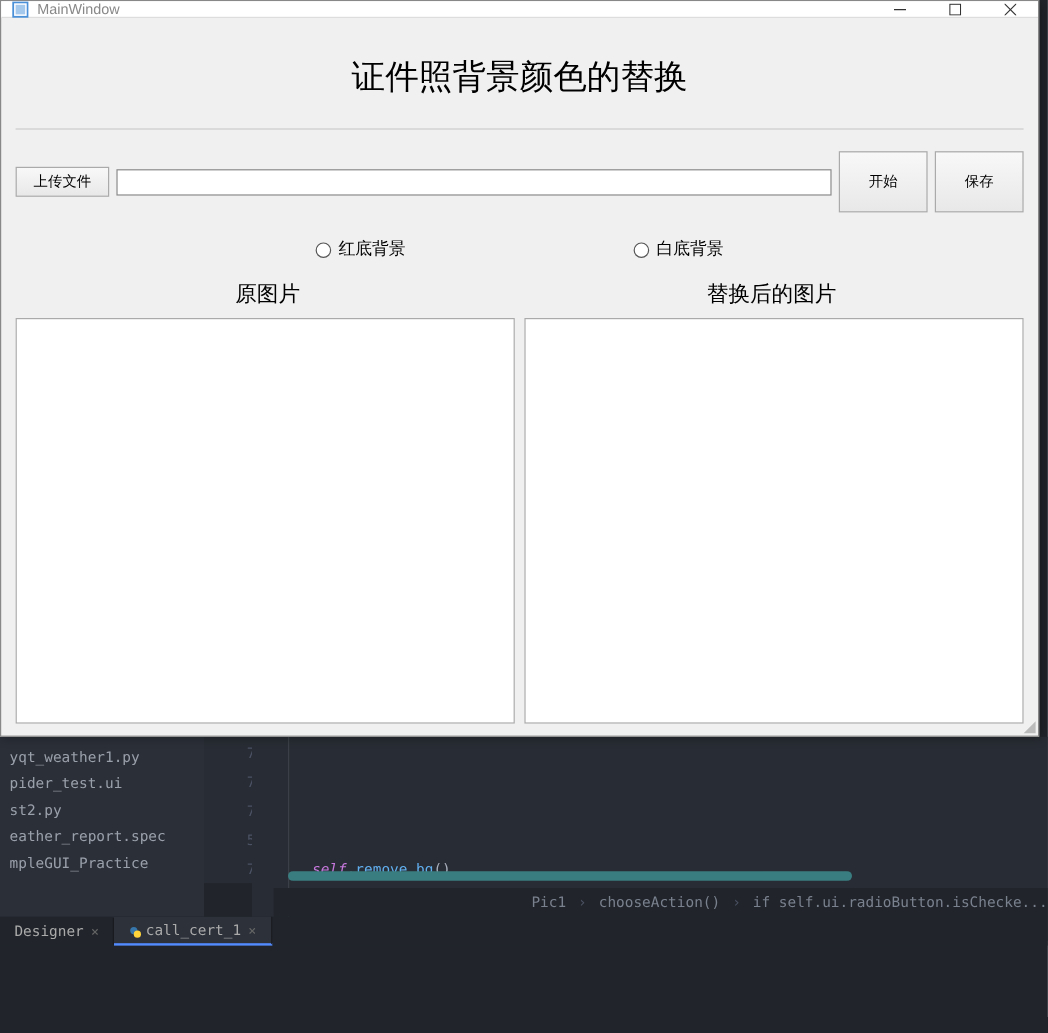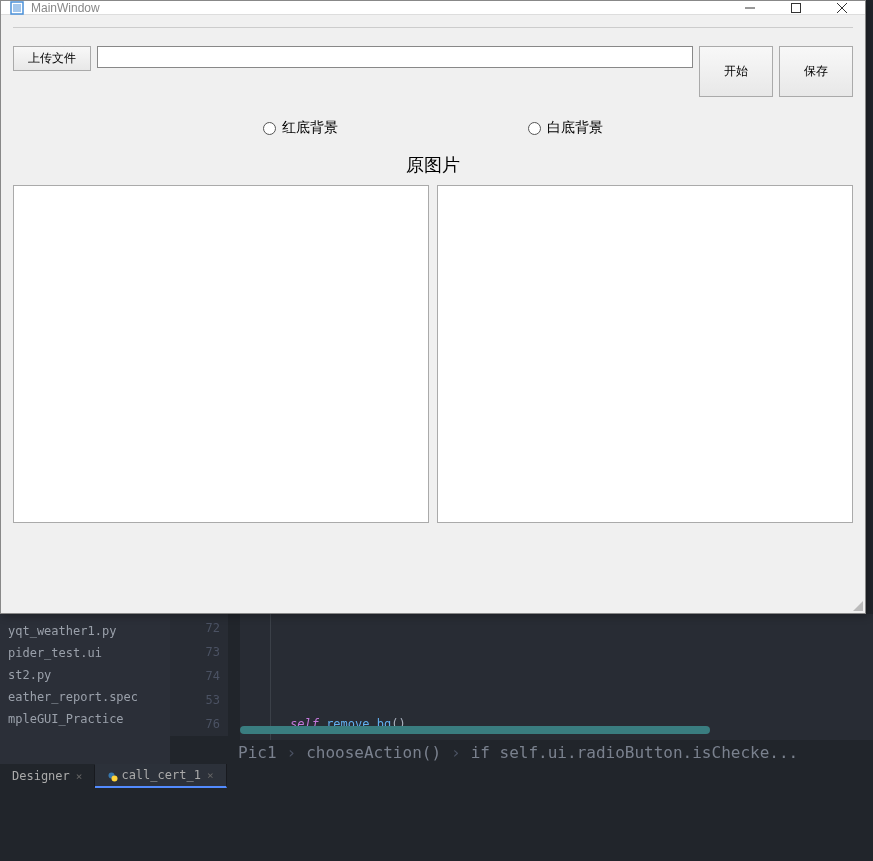--- a/index.html
+++ b/index.html
@@ -64,21 +64,21 @@
       color: #000;
     }
     .hr {
       border: none;
       border-top: 1px solid #ccc;
       margin: 0 0 18px 0;
     }
     .upload-row {
       display: flex;
       gap: 6px;
-      align-items: flex-start;
+      align-items: center;
       margin-bottom: 22px;
     }
     .qt-btn {
       background: linear-gradient(#f8f8f8, #e8e8e8);
       border: 1px solid #aaa;
       padding: 3px 14px;
       font-size: 12px;
       font-family: "Microsoft YaHei", sans-serif;
       cursor: pointer;
       white-space: nowrap;
@@ -177,21 +177,21 @@
       background: #282c34;
       color: #4b5263;
       text-align: right;
       font-size: 12px;
       line-height: 24px;
       padding-right: 8px;
       padding-top: 2px;
     }
     .ide-code {
       position: absolute;
-      left: 240px; top: 614px;
+      left: 210px; top: 614px;
       right: 0;
       background: #282c34;
       font-size: 12px;
       line-height: 24px;
       padding-top: 2px;
       padding-left: 50px;
       white-space: pre;
       overflow: hidden;
     }
     .ide-code .indent-guide {
@@ -218,25 +218,26 @@
       background: #3a7d80;
       border-radius: 4px;
     }
     .ide-breadcrumb {
       position: absolute;
       left: 228px; top: 740px;
       right: 0;
       height: 24px;
       background: #21252b;
       color: #7a818e;
-      font-size: 16px;
+      font-size: 12px;
       display: flex;
       align-items: center;
       padding-left: 10px;
       gap: 10px;
+      justify-content: flex-end;
     }
     .ide-breadcrumb .sep { color: #4b5263; }
 
     .ide-tabs {
       position: absolute;
       left: 0; top: 764px;
       right: 0;
       height: 24px;
       background: #21252b;
       display: flex;
@@ -353,20 +354,21 @@
       <div class="win-btn">
         <svg width="10" height="10">
             <line x1="0" y1="0" x2="10" y2="10" stroke="#333" stroke-width="1"></line>
             <line x1="10" y1="0" x2="0" y2="10" stroke="#333" stroke-width="1"></line>
           </svg>
       </div>
     </div>
   </div>
 
   <div class="qt-body">
+    <h1 class="main-title">证件照背景颜色的替换</h1>
     <hr class="hr">
 
     <div class="upload-row">
       <button class="qt-btn">上传文件</button>
       <input class="qt-input" type="text" value="" style="">
       <button class="qt-btn wide">开始</button>
       <button class="qt-btn wide">保存</button>
     </div>
 
     <div class="radio-row">
@@ -375,20 +377,21 @@
         <span>红底背景</span>
       </label>
       <label class="radio-item">
         <span class="radio-circle"></span>
         <span>白底背景</span>
       </label>
     </div>
 
     <div class="image-labels">
       <div>原图片</div>
+      <div>替换后的图片</div>
     </div>
 
     <div class="image-row">
       <div class="image-frame"></div>
       <div class="image-frame"></div>
     </div>
   </div>
 
   <div class="size-grip"></div>
 </div>

